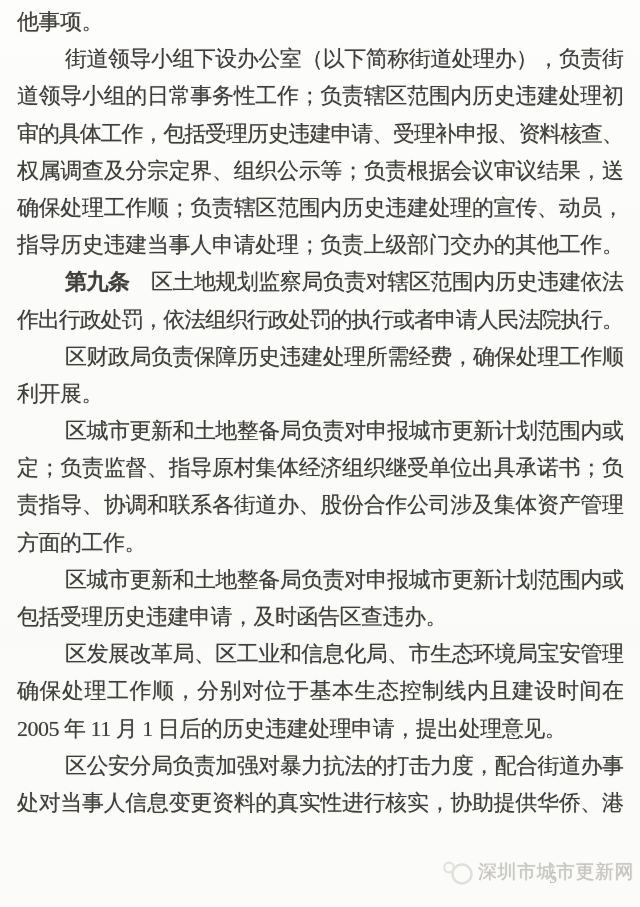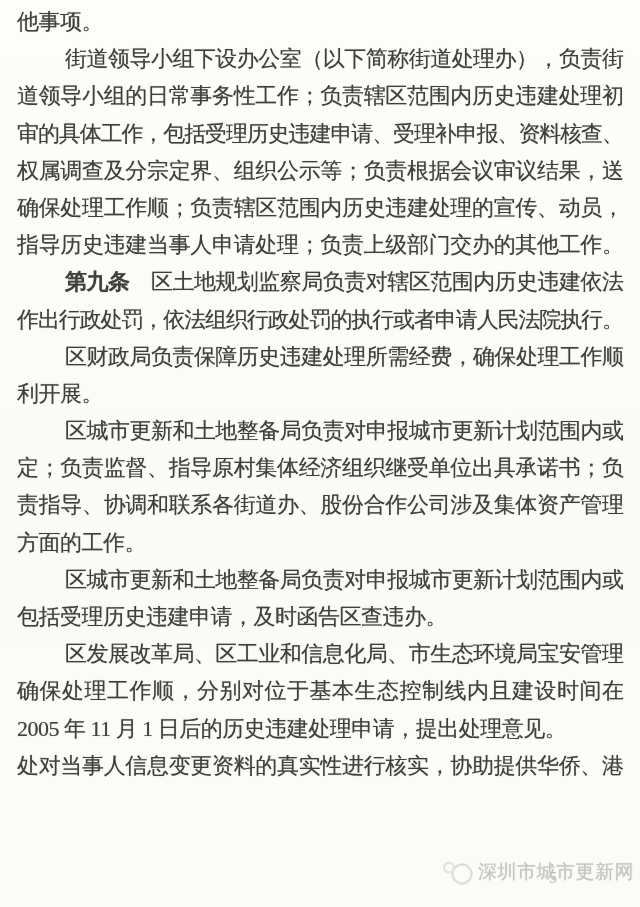--- a/index.html
+++ b/index.html
@@ -65,20 +65,21 @@
       <div class="line left">利开展。</div>
       <div class="line indent">区城市更新和土地整备局负责对申报城市更新计划范围内或</div>
       <div class="line">定；负责监督、指导原村集体经济组织继受单位出具承诺书；负</div>
       <div class="line">责指导、协调和联系各街道办、股份合作公司涉及集体资产管理</div>
       <div class="line left">方面的工作。</div>
       <div class="line indent">区城市更新和土地整备局负责对申报城市更新计划范围内或</div>
       <div class="line left">包括受理历史违建申请，及时函告区查违办。</div>
       <div class="line indent">区发展改革局、区工业和信息化局、市生态环境局宝安管理</div>
       <div class="line">确保处理工作顺，分别对位于基本生态控制线内且建设时间在</div>
       <div class="line left">2005 年 11 月 1 日后的历史违建处理申请，提出处理意见。</div>
+      <div class="line indent">区公安分局负责加强对暴力抗法的打击力度，配合街道办事</div>
       <div class="line">处对当事人信息变更资料的真实性进行核实，协助提供华侨、港</div>
     </div>
 
   <div class="pagenum">5</div>
 
   <div class="watermark">
     <span class="wm-logo">
       <svg width="34" height="28" viewBox="0 0 34 28">
         <circle cx="21" cy="15" r="9.5" fill="none" stroke="#d7d6d2" stroke-width="2.4"></circle>
         <circle cx="8" cy="8.5" r="4.8" fill="none" stroke="#dbdad6" stroke-width="2.2"></circle>

